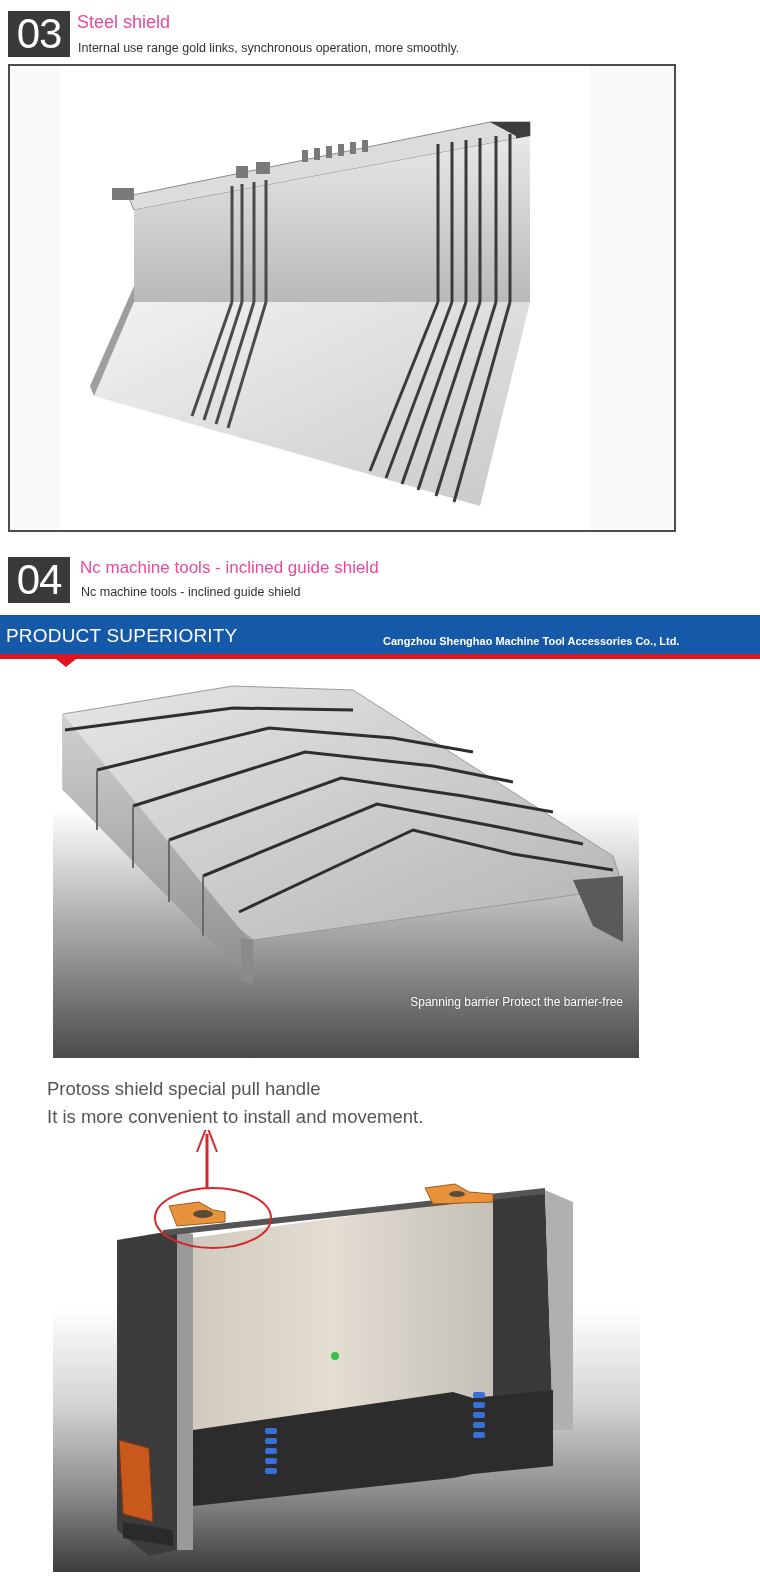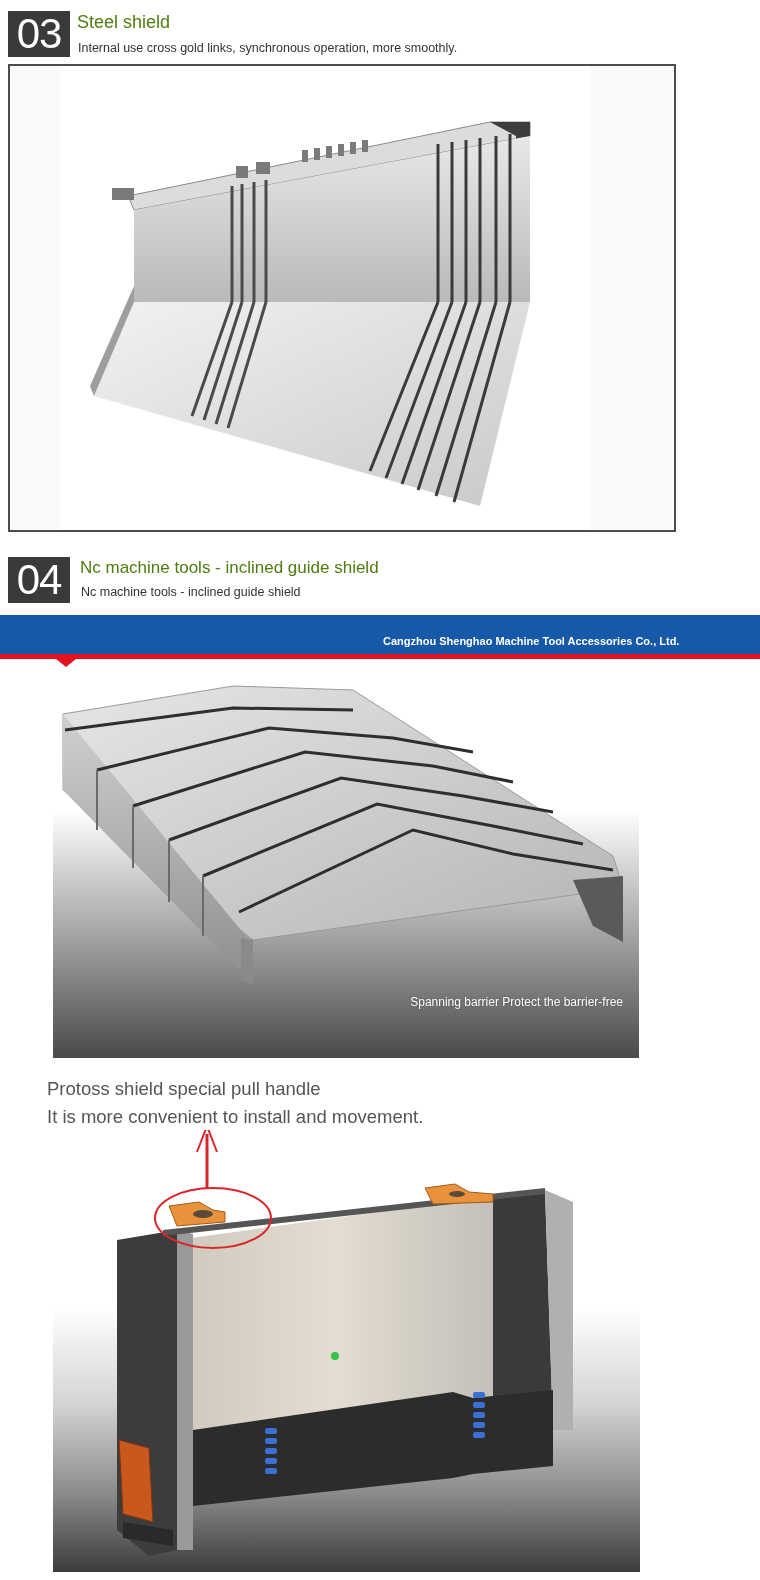--- a/index.html
+++ b/index.html
@@ -7,21 +7,21 @@
     body { position: relative; font-family: "Liberation Sans", sans-serif; color: #333; }
 
     
     .sec-head { position: absolute; left: 8px; height: 48px; }
     .sec-num {
       position: absolute; left: 0; top: 0; width: 62px; height: 46px;
       background: #3a3a3a; color: #fff; font-size: 42px; line-height: 46px;
       text-align: center; letter-spacing: -1px;
       font-family: "Liberation Sans", sans-serif; font-weight: normal;
     }
-    .sec-title { position: absolute; left: 69px; white-space: nowrap; color: #4d7c0f; }
+    .sec-title { position: absolute; left: 69px; white-space: nowrap; color: #ec4899; }
     .sec-sub { position: absolute; left: 70px; white-space: nowrap; color: #333; font-size: 12.5px; }
 
     
     .frame1 {
       position: absolute; left: 8px; top: 64px; width: 668px; height: 468px;
       border: 2px solid #4d4d4d; background: #fafafa; overflow: hidden;
     }
 
     
     .banner { position: absolute; left: 0; top: 615px; width: 760px; height: 45px; }
@@ -51,21 +51,21 @@
       background: linear-gradient(to bottom, #ffffff 0%, #ffffff 40%, #d4d4d4 62%, #8c8c8c 82%, #3c3c3c 100%);
     }
     svg { display: block; }
   </style>
 </head>
 <body>
 
 <div class="sec-head" style="top:11px;">
   <div class="sec-num">03</div>
   <div class="sec-title" style="top:1px;font-size:18px;">Steel shield</div>
-  <div class="sec-sub" style="top:30px;">Internal use cross gold links, synchronous operation, more smoothly.</div>
+  <div class="sec-sub" style="top:30px;">Internal use range gold links, synchronous operation, more smoothly.</div>
 </div>
 
 <div class="frame1">
   <svg width="664" height="464" viewBox="0 0 664 464">
     <defs>
       <linearGradient id="g1" x1="0" y1="0" x2="1" y2="1">
         <stop offset="0" stop-color="#f2f2f2"></stop>
         <stop offset="1" stop-color="#c9c9c9"></stop>
       </linearGradient>
       <linearGradient id="g2" x1="0" y1="0" x2="0" y2="1">
@@ -126,20 +126,21 @@
 <div class="sec-head" style="top:557px;">
   <div class="sec-num">04</div>
   <div class="sec-title" style="left:72px;top:1px;font-size:17px;">Nc machine tools - inclined guide shield</div>
   <div class="sec-sub" style="left:73px;top:28px;">Nc machine tools - inclined guide shield</div>
 </div>
 
 <div class="banner">
   <div class="banner-blue"></div>
   <div class="banner-red"></div>
   <div class="banner-tri"></div>
+  <div class="banner-title">PRODUCT SUPERIORITY</div>
   <div class="banner-company">Cangzhou Shenghao Machine Tool Accessories Co., Ltd.</div>
 </div>
 
 <div class="panel2">
   <div class="panel2-bg"></div>
   <svg width="586" height="378" viewBox="0 0 586 378" style="position:absolute;left:0;top:0;">
     <defs>
       <linearGradient id="p2a" x1="0" y1="0" x2="1" y2="1">
         <stop offset="0" stop-color="#e6e6e6"></stop>
         <stop offset="1" stop-color="#b4b4b4"></stop>

